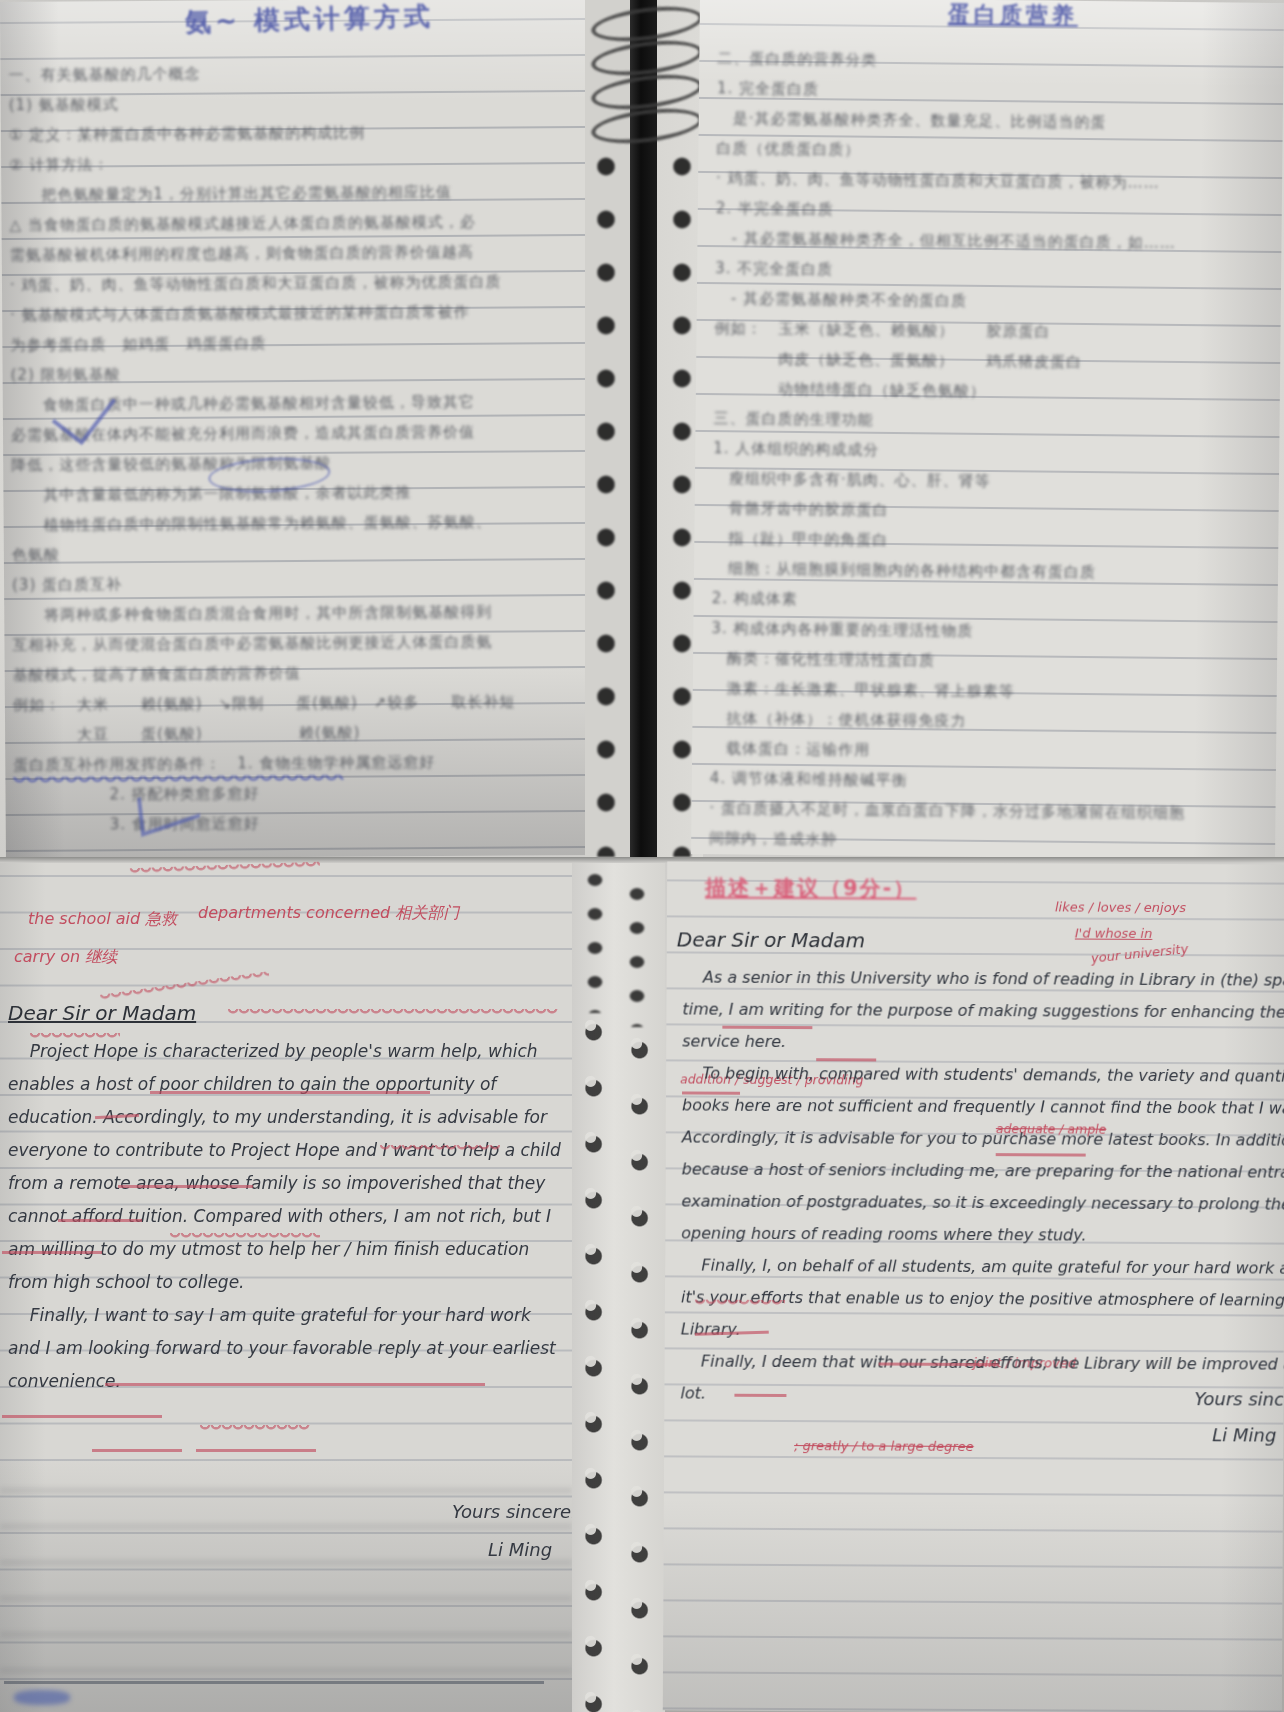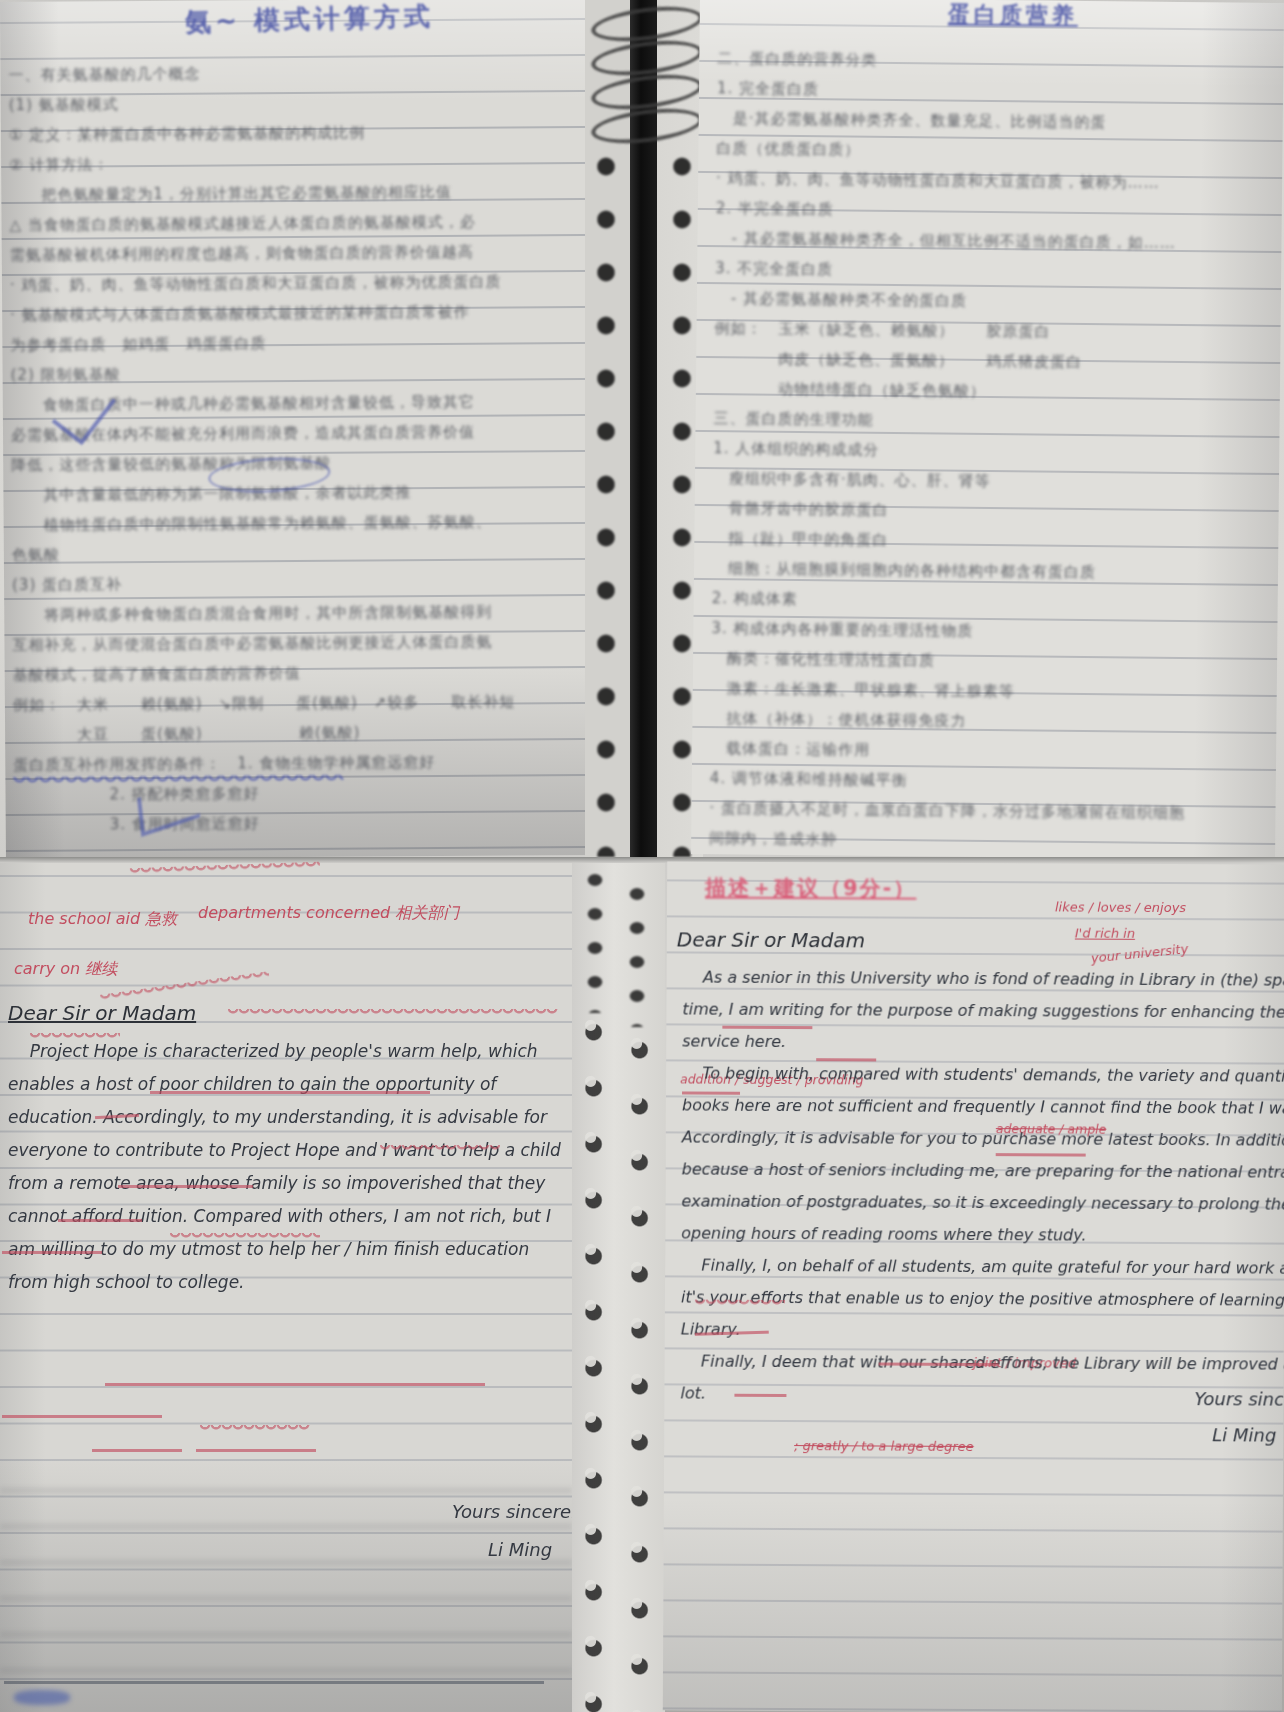--- a/index.html
+++ b/index.html
@@ -191,29 +191,30 @@
     </div>
   </section>
 
   <section class="photo photo-bottom">
 
     <div class="page-bl">
       <div class="red-squiggle" style="left:130px;top:2px;width:190px;transform:rotate(-2deg);"></div>
       <div>
           <div class="red-note" style="left: 28px; top: 46px; font-size: 16px;">the school aid 急救</div>
           <div class="red-note" style="left: 198px; top: 40px; font-size: 16px;">departments concerned 相关部门</div>
-          <div class="red-note" style="left: 14px; top: 84px; font-size: 16px; margin-top: 12px;">carry on 继续</div>
+          <div class="red-note" style="left: 14px; top: 84px; font-size: 16px;">carry on 继续</div>
         </div>
       <div class="red-squiggle" style="left:100px;top:120px;width:170px;transform:rotate(-8deg);"></div>
       <div class="salutation" style="left:8px;top:138px;">Dear Sir or Madam</div>
       <div class="red-squiggle" style="left:228px;top:146px;width:330px;"></div>
       <div class="red-squiggle" style="left:30px;top:170px;width:90px;"></div>
 
       <div class="letter" style="left:8px;top:172px;width:556px;">
           <p class="para">    Project Hope is characterized by people's warm help, which enables a host of poor children to gain the opportunity of education. Accordingly, to my understanding, it is advisable for everyone to contribute to Project Hope and I want to help a child from a remote area, whose family is so impoverished that they cannot afford tuition. Compared with others, I am not rich, but I am willing to do my utmost to help her / him finish education from high school to college.</p>
+          <p class="para">    Finally, I want to say I am quite grateful for your hard work and I am looking forward to your favorable reply at your earliest convenience.</p>
         </div>
 
       <div class="red-mark" style="left:150px;top:228px;width:280px;"></div>
       <div class="red-mark" style="left:95px;top:252px;width:44px;transform:rotate(-3deg);"></div>
       <div class="red-mark" style="left:118px;top:322px;width:135px;"></div>
       <div class="red-squiggle" style="left:380px;top:282px;width:120px;"></div>
       <div class="red-mark" style="left:58px;top:356px;width:84px;"></div>
       <div class="red-mark" style="left:2px;top:388px;width:100px;"></div>
       <div class="red-squiggle" style="left:170px;top:370px;width:150px;"></div>
       <div class="red-mark" style="left:105px;top:520px;width:380px;"></div>
@@ -236,21 +237,21 @@
       <div class="crescents cres-left"></div>
       <div class="crescents cres-right"></div>
     </div>
 
     <div class="page-br">
       <div class="pink-header" style="left:38px;top:12px;">描述＋建议（9分-）</div>
       <div class="salutation" style="left:10px;top:66px;text-decoration:none;">Dear Sir or Madam</div>
 
       <div>
           <div class="red-note" style="left: 388px; top: 36px; font-size: 13px;">likes / loves / enjoys</div>
-          <div class="red-note" style="left: 408px; top: 62px; font-size: 13px; text-decoration: underline;">I'd rich in</div>
+          <div class="red-note" style="left: 408px; top: 62px; font-size: 13px; text-decoration: underline;">I'd whose in</div>
           <div class="red-note" style="left: 424px; top: 82px; font-size: 13px; transform: rotate(-6deg);">your university</div>
           <div class="red-note" style="left: 14px; top: 210px; font-size: 12.5px;">addition / suggest / providing</div>
           <div class="red-note" style="left: 330px; top: 258px; font-size: 12.5px; text-decoration: line-through; text-align: right;">adequate / ample</div>
           <div class="red-note" style="left: 300px; top: 492px; font-size: 13px;">: joint / improved</div>
           <div class="red-note" style="left: 130px; top: 528px; font-size: 13px; text-decoration: line-through; margin-top: 48px;">; greatly / to a large degree</div>
         </div>
 
       <div class="letter" style="left:16px;top:100px;width:640px;">
           <p class="para" style="font-size:16px;line-height:32px;">    As a senior in this University who is fond of reading in Library in (the) spare time, I am writing for the purpose of making suggestions for enhancing the service here.</p>
           <p class="para" style="font-size:16px;line-height:32px;">    To begin with, compared with students' demands, the variety and quantity of books here are not sufficient and frequently I cannot find the book that I want. Accordingly, it is advisable for you to purchase more latest books. In addition, because a host of seniors including me, are preparing for the national entrance examination of postgraduates, so it is exceedingly necessary to prolong the opening hours of reading rooms where they study.</p>

